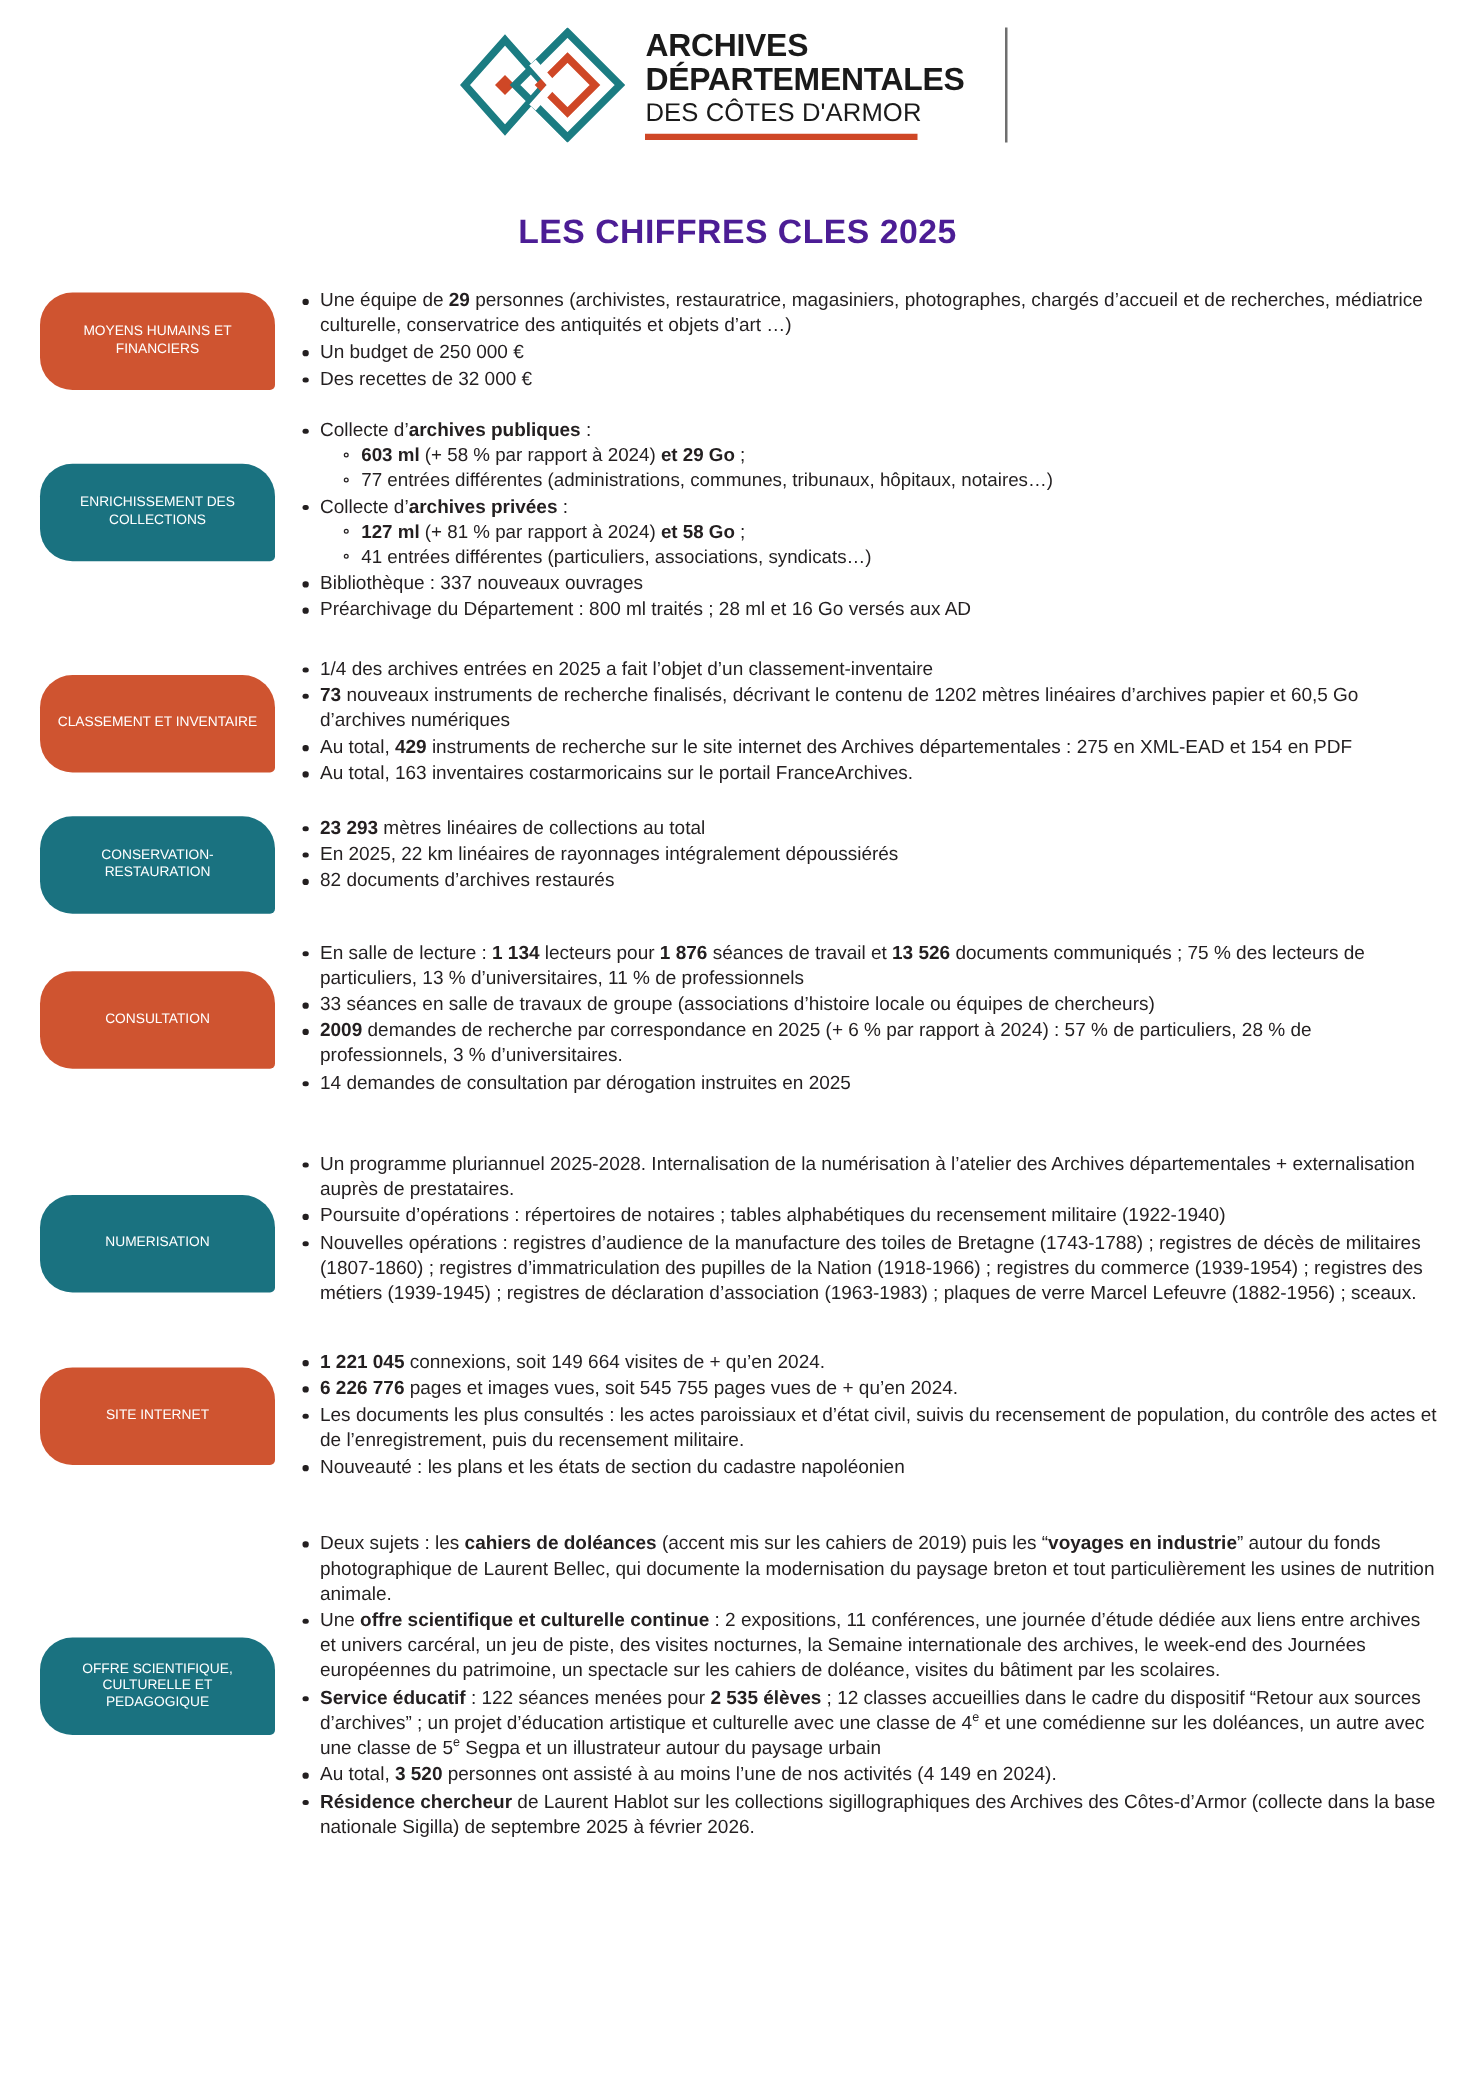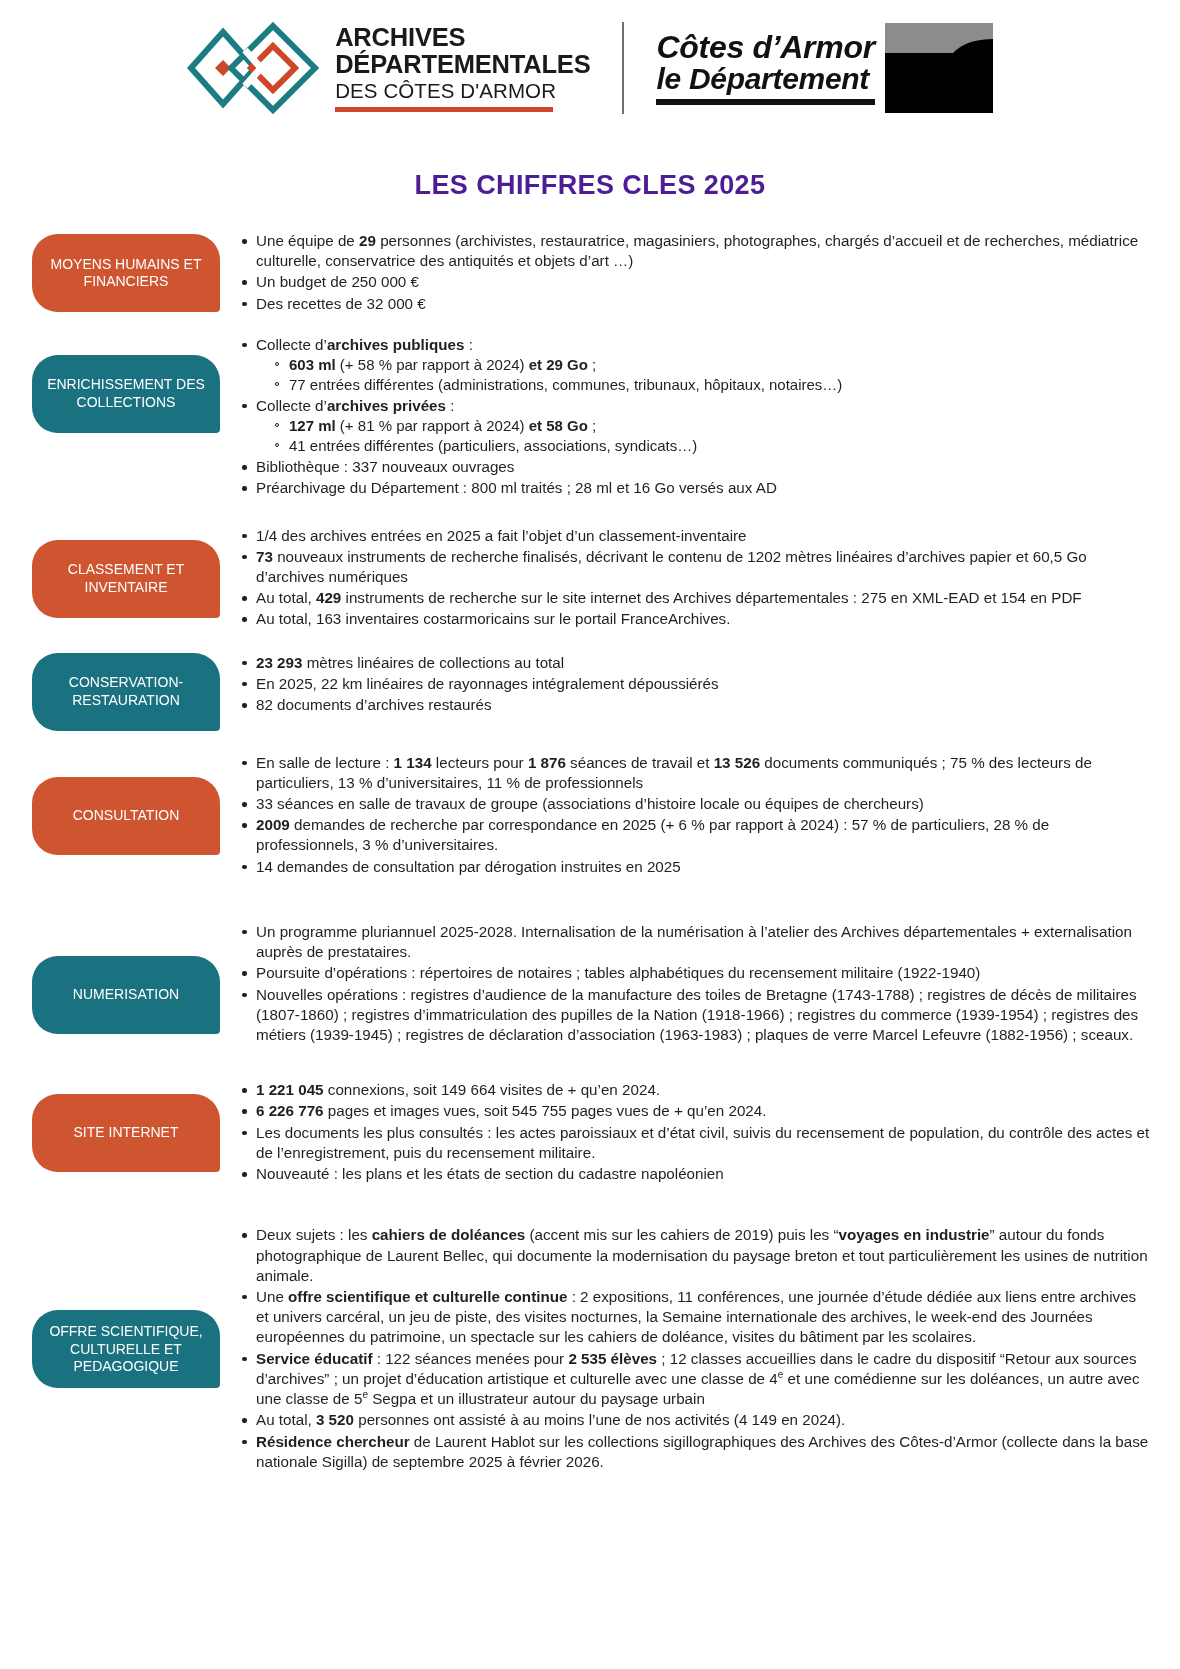--- a/index.html
+++ b/index.html
@@ -114,21 +114,21 @@
     padding-left: 32px;
     padding-right: 28px;
     box-sizing: border-box;
   }
 
   .badge {
     flex: 0 0 188px;
     width: 188px;
     min-height: 78px;
     color: #ffffff;
-    font-size: 14px;
+    font-size: 11px;
     line-height: 1.25;
     text-align: center;
     display: flex;
     align-items: center;
     justify-content: center;
     padding: 9px 10px;
     box-sizing: border-box;
     border-radius: 26px 26px 4px 26px;
   }
   .badge.orange { background: #cf5430; }
@@ -209,54 +209,39 @@
     <div class="logo-words">
       <div class="logo-l1">ARCHIVES</div>
       <div class="logo-l2">DÉPARTEMENTALES</div>
       <div class="logo-l3">DES CÔTES D'ARMOR</div>
       <div class="logo-underline"></div>
     </div>
   </div>
 
   <div class="logo-divider"></div>
 
-  <div class="logo-right">
-    <div class="dept-words">
-      <div class="dept-l1">Côtes d’Armor</div>
-      <div class="dept-l2">le Département</div>
-      <div class="dept-underline"></div>
-    </div>
-    <svg class="dept-mark" viewBox="0 0 108 90">
-      <rect x="0" y="0" width="108" height="90" fill="#000000"></rect>
-      <rect x="0" y="0" width="108" height="30" fill="#8c8c8c"></rect>
-      <path d="M108 16 C 78 16, 62 30, 58 50 C 55 66, 52 78, 40 90 L108 90 Z" fill="#000000"></path>
-      <path d="M0 30 L40 30 C 58 30, 66 20, 68 0 L108 0 L108 16 C 78 16, 64 28, 58 50 L0 50 Z" fill="#8c8c8c" opacity="0"></path>
-      <path d="M108 18 C 80 18, 66 32, 62 52 C 59 70, 52 82, 42 90 L108 90 Z" fill="#000000"></path>
-      <path d="M0 30 L46 30 C 64 30, 74 22, 80 0 L108 0 L108 18 C 80 18, 66 32, 62 52 C 60 64, 56 74, 50 82 L0 82 Z" fill="#ffffff" opacity="0"></path>
-    </svg>
-  </div>
 </div>
 
 <div class="page-title">LES CHIFFRES CLES 2025</div>
 
 <div class="sections" id="sections-root">
     <div class="section" style="margin-bottom: 20px;">
       <div class="badge orange" style="margin-top: 3px;">
         <span>MOYENS HUMAINS ET FINANCIERS</span>
       </div>
       <div class="content">
         <ul class="lvl1">
           <li><span>Une équipe de <b>29</b> personnes (archivistes, restauratrice, magasiniers, photographes, chargés d’accueil et de recherches, médiatrice culturelle, conservatrice des antiquités et objets d’art …)</span></li>
           <li><span>Un budget de 250 000 €</span></li>
           <li><span>Des recettes de 32 000 €</span></li>
         </ul>
       </div>
     </div>
     <div class="section" style="margin-bottom: 26px;">
-      <div class="badge teal" style="margin-top: 20px; justify-content: center;">
+      <div class="badge teal" style="margin-top: 36px; justify-content: center;">
         <span>ENRICHISSEMENT DES COLLECTIONS</span>
       </div>
       <div class="content">
         <ul class="lvl1">
           <li><span>Collecte d’<b>archives publiques</b> :</span><ul class="lvl2">
               <li><b>603 ml</b> (+ 58 % par rapport à 2024) <b>et 29 Go</b> ;</li>
               <li>77 entrées différentes (administrations, communes, tribunaux, hôpitaux, notaires…)</li>
             </ul></li>
           <li><span>Collecte d’<b>archives privées</b> :</span><ul class="lvl2">
               <li><b>127 ml</b> (+ 81 % par rapport à 2024) <b>et 58 Go</b> ;</li>

